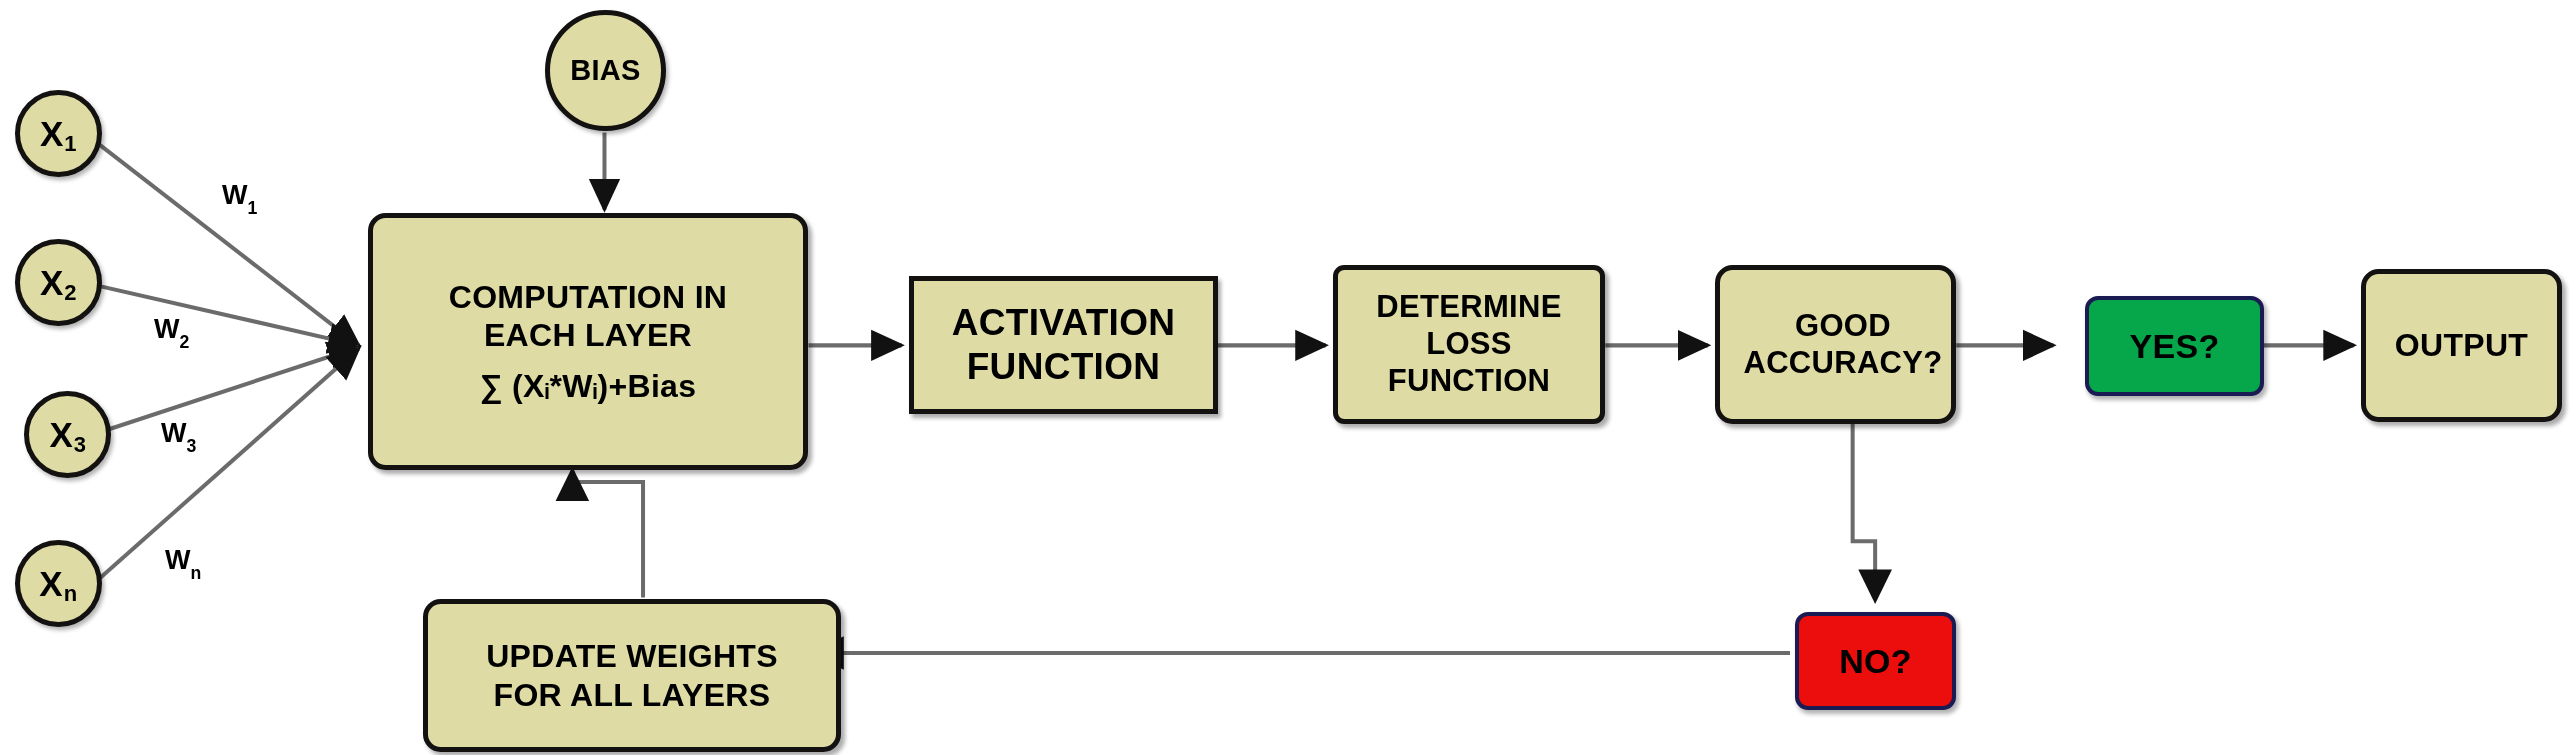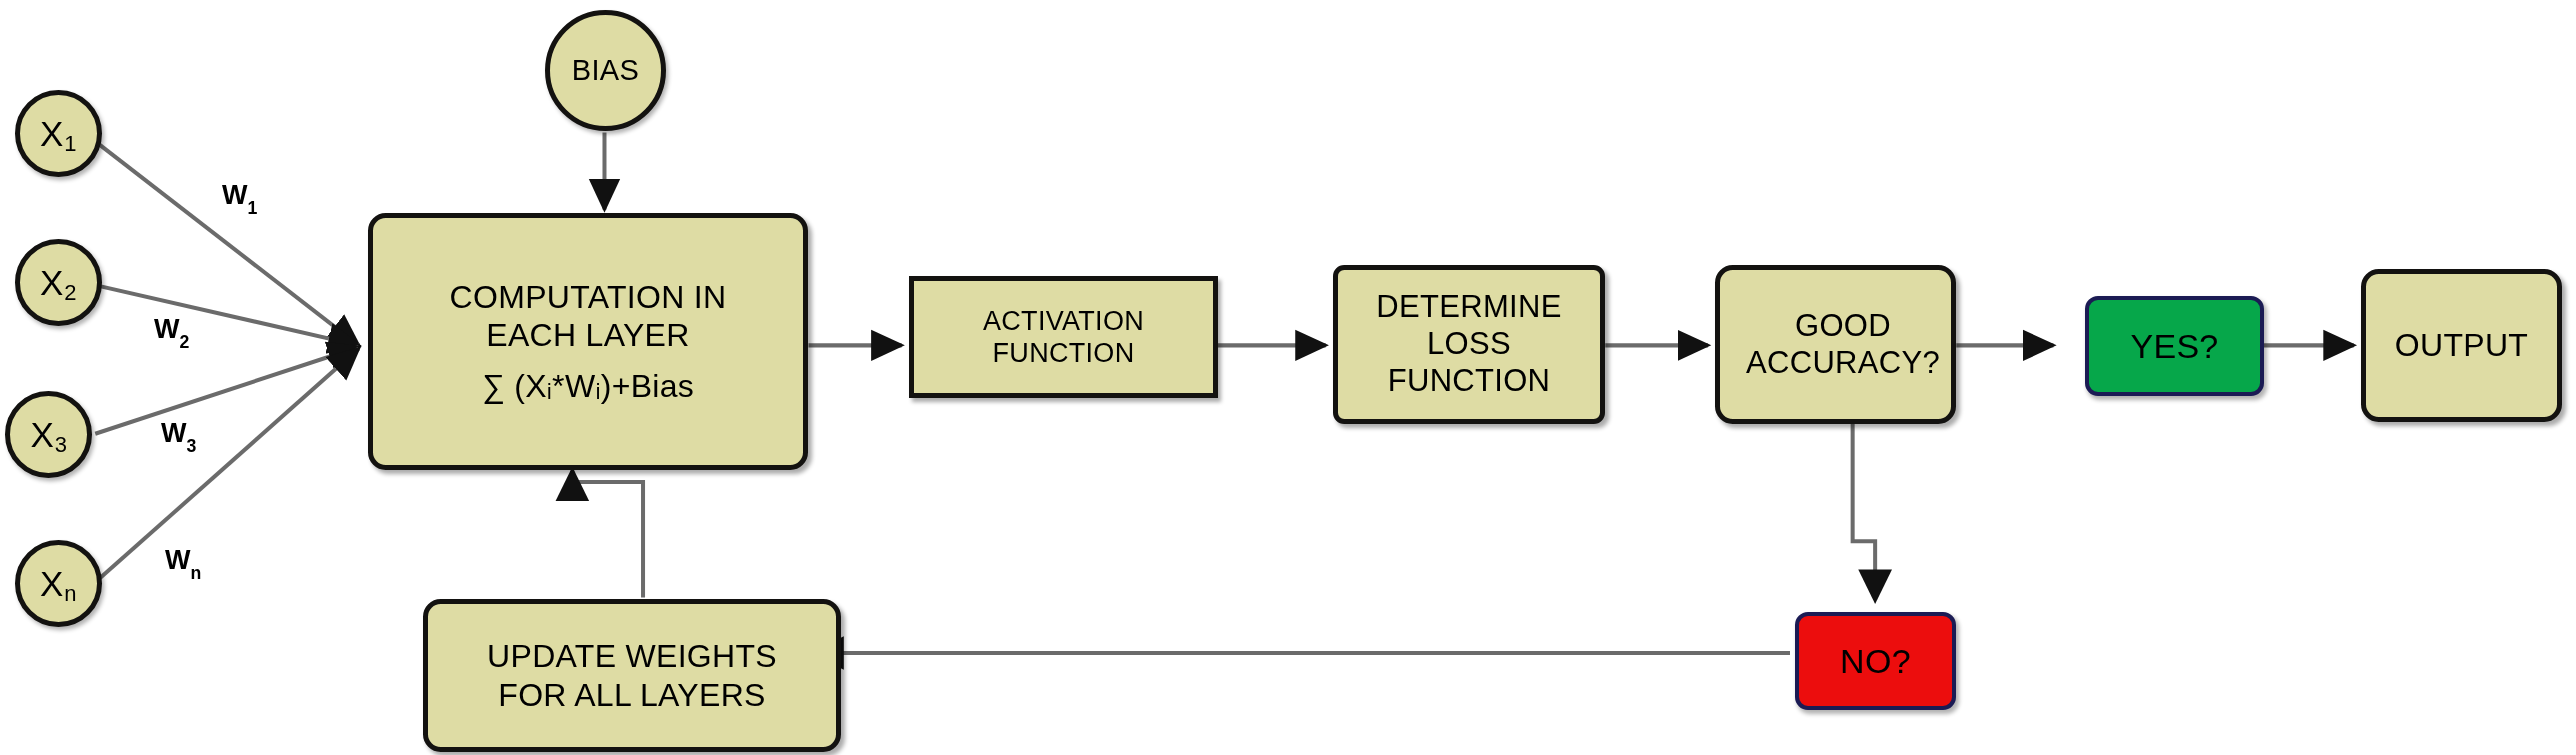--- a/index.html
+++ b/index.html
@@ -27,21 +27,21 @@
   }
   .node {
     position: absolute;
     box-sizing: border-box;
     display: flex;
     flex-direction: column;
     align-items: center;
     justify-content: center;
     text-align: center;
     color: #000000;
-    font-weight: normal;
+    font-weight: bold;
     letter-spacing: 0.3px;
     z-index: 3;
   }
   .node .ln { display: block; white-space: nowrap; }
 
   
   .circ {
     border-radius: 50%;
     background: #dedca4;
     border: 5.6px solid #131210;
@@ -130,21 +130,21 @@
       <path d="M 800,744 L 800,600 L 712,600 L 712,586" marker-end="url(#ahbig)"></path>
     </g>
   </svg>
 
   <div class="node circ" style="left:14.5px; top:90px; width:87px; height:87px;">
     <span><span>X</span><sub>1</sub></span>
   </div>
   <div class="node circ" style="left:14.5px; top:239px; width:87px; height:87px;">
     <span><span>X</span><sub>2</sub></span>
   </div>
-  <div class="node circ" style="left:5px; top:391px; width:87px; height:87px;align-items:center;">
+  <div class="node circ" style="left:24px; top:391px; width:87px; height:87px;align-items:center;">
     <span><span>X</span><sub>3</sub></span>
   </div>
   <div class="node circ" style="left:14.5px; top:540px; width:87px; height:87px;">
     <span><span>X</span><sub>n</sub></span>
   </div>
 
   <div class="weight-label" style="left:222px; top:180px;">
     <span>W</span><sub>1</sub>
   </div>
   <div class="weight-label" style="left:154px; top:314px;">
@@ -161,21 +161,21 @@
     <span>BIAS</span>
   </div>
 
   <div class="node proc rounded" style="left:368px; top:213px; width:440px; height:257px; font-size:32px;">
     <span class="ln">COMPUTATION IN</span>
     <span class="ln">EACH LAYER</span>
     <div class="gap"></div>
     <span class="ln">∑ (Xᵢ*Wᵢ)+Bias</span>
   </div>
 
-  <div class="node proc sharp" style="left:909px; top:276px; width:309px; height:122px; font-size:27px;">
+  <div class="node proc sharp" style="left:909px; top:276px; width:309px; height:138px; font-size:37px;">
     <span class="ln">ACTIVATION</span>
     <span class="ln">FUNCTION</span>
   </div>
 
   <div class="node proc rounded-sm" style="left:1333px; top:265px; width:272px; height:159px; font-size:31px;">
     <span class="ln">DETERMINE</span>
     <span class="ln">LOSS</span>
     <span class="ln">FUNCTION</span>
   </div>
 

